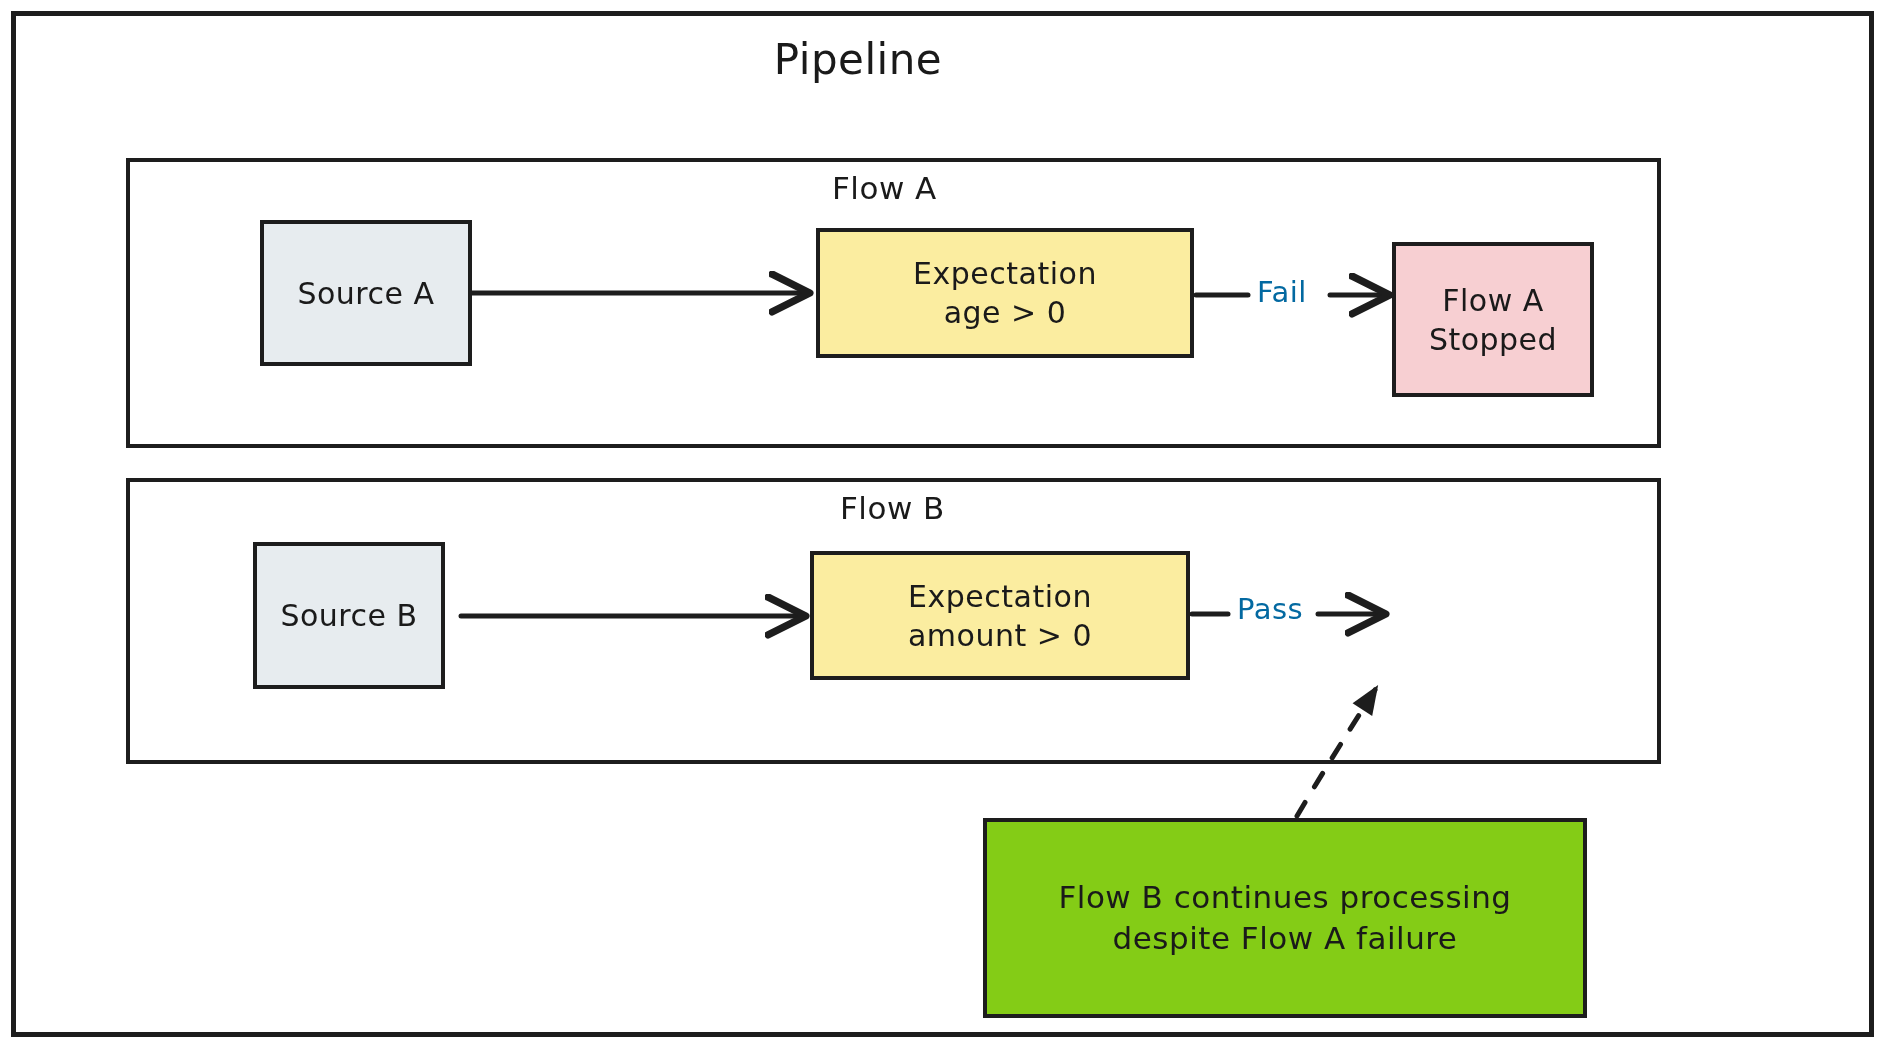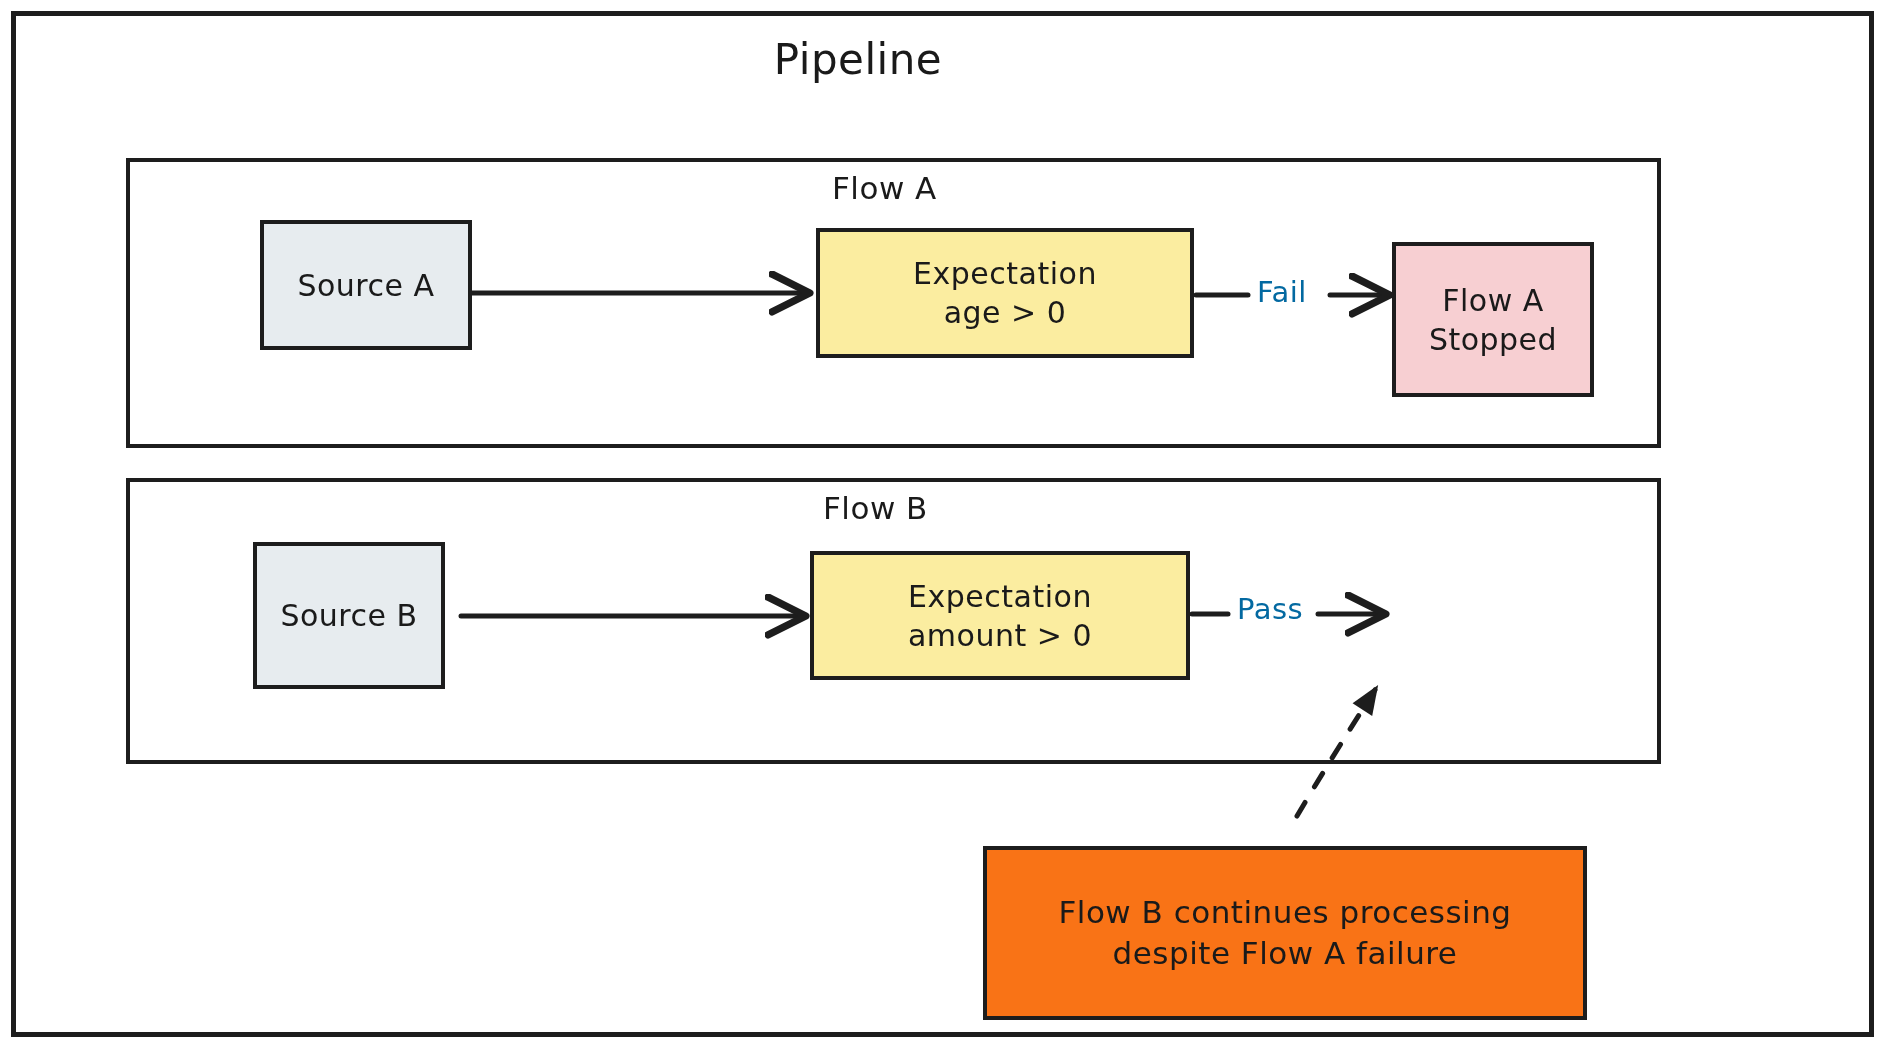--- a/index.html
+++ b/index.html
@@ -54,41 +54,41 @@
     color: #1a1a1a;
     padding-left: 30px;
   }
   .group-label {
     position: absolute;
     font-size: 31px;
     color: #1a1a1a;
     white-space: nowrap;
   }
   #flow-a-label { left: 832px; top: 170px; }
-  #flow-b-label { left: 823px; top: 490px; }
+  #flow-b-label { left: 840px; top: 490px; }
   
   .node {
     position: absolute;
     box-sizing: border-box;
     border: 4px solid #1d1d1d;
     display: flex;
     flex-direction: column;
     align-items: center;
     justify-content: center;
     text-align: center;
     font-size: 30px;
     line-height: 1.30;
     color: #1a1a1a;
     padding: 4px 8px;
   }
   .node .line2 { display: block; }
 
   #node-source-a {
     left: 260px; top: 220px;
-    width: 212px; height: 130px;
+    width: 212px; height: 146px;
     background: #e7ecef;
   }
   #node-expectation-a {
     left: 816px; top: 228px;
     width: 378px; height: 130px;
     background: #fbeda0;
   }
   #node-flow-a-stopped {
     left: 1392px; top: 242px;
     width: 202px; height: 155px;
@@ -104,25 +104,24 @@
     width: 380px; height: 129px;
     background: #fbeda0;
   }
   #node-table-b {
     left: 1388px; top: 558px;
     width: 178px; height: 145px;
     background: #bef0c2;
   }
   #node-annotation {
     left: 983px; top: 818px;
-    width: 604px; height: 174px;
-    background: #f97316;
+    width: 604px; height: 200px;
+    background: #84cc16;
     font-size: 31px;
     line-height: 1.32;
-    margin-top: 28px;
   }
   
   #edges {
     position: absolute;
     left: 0; top: 0;
     width: 1896px; height: 1048px;
     pointer-events: none;
   }
   .edge-label {
     position: absolute;

